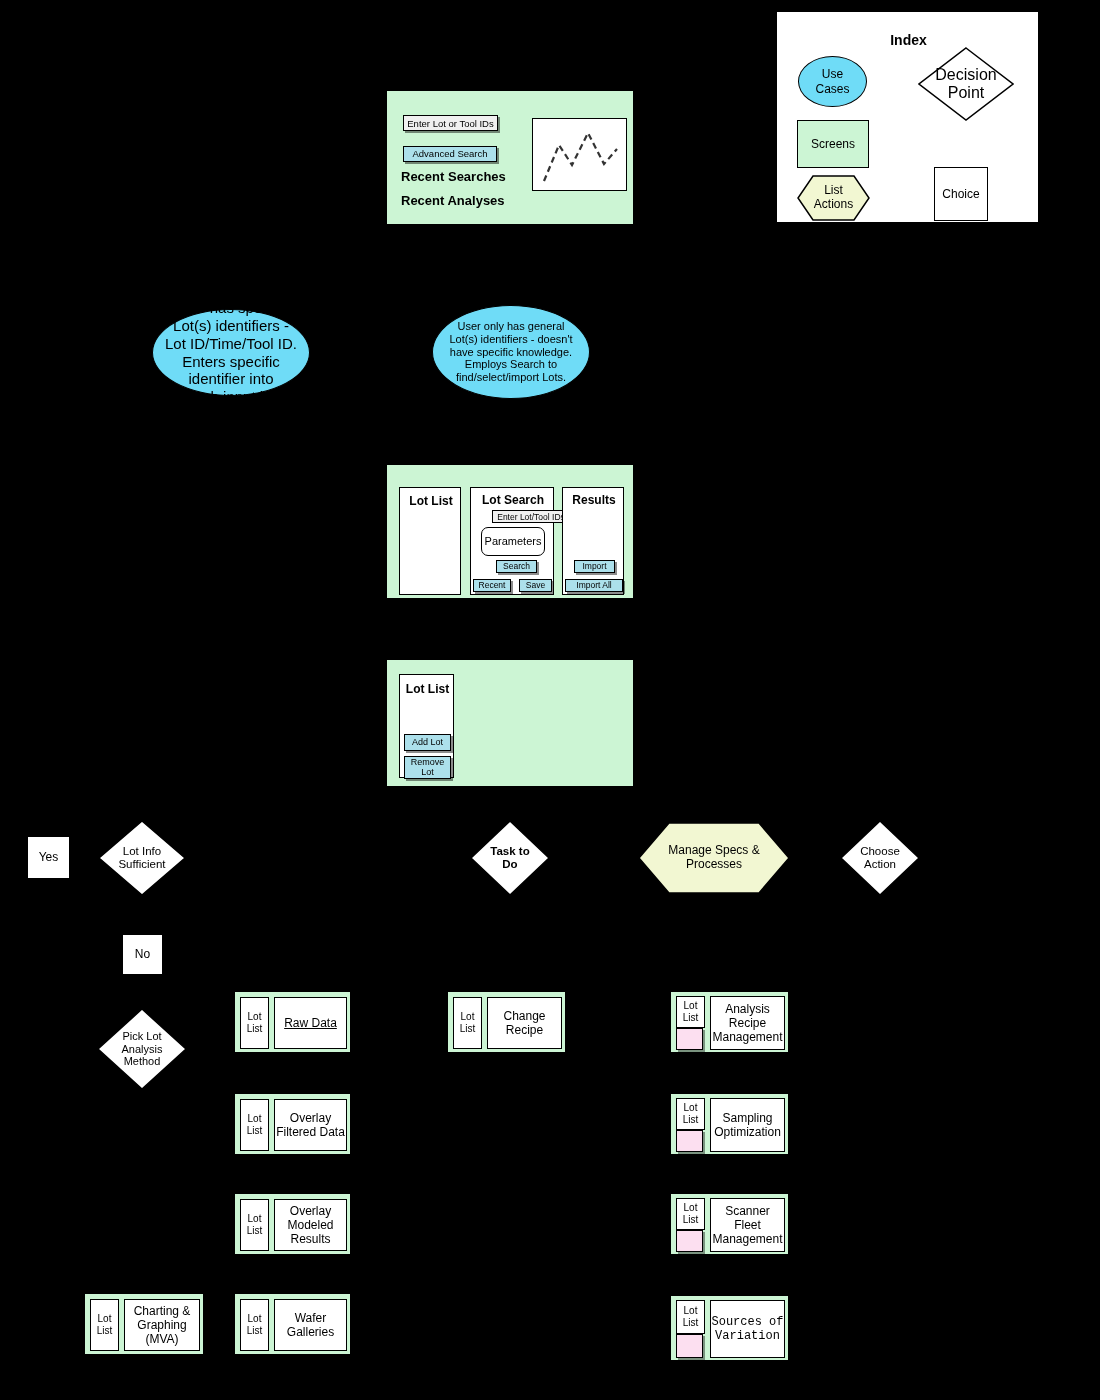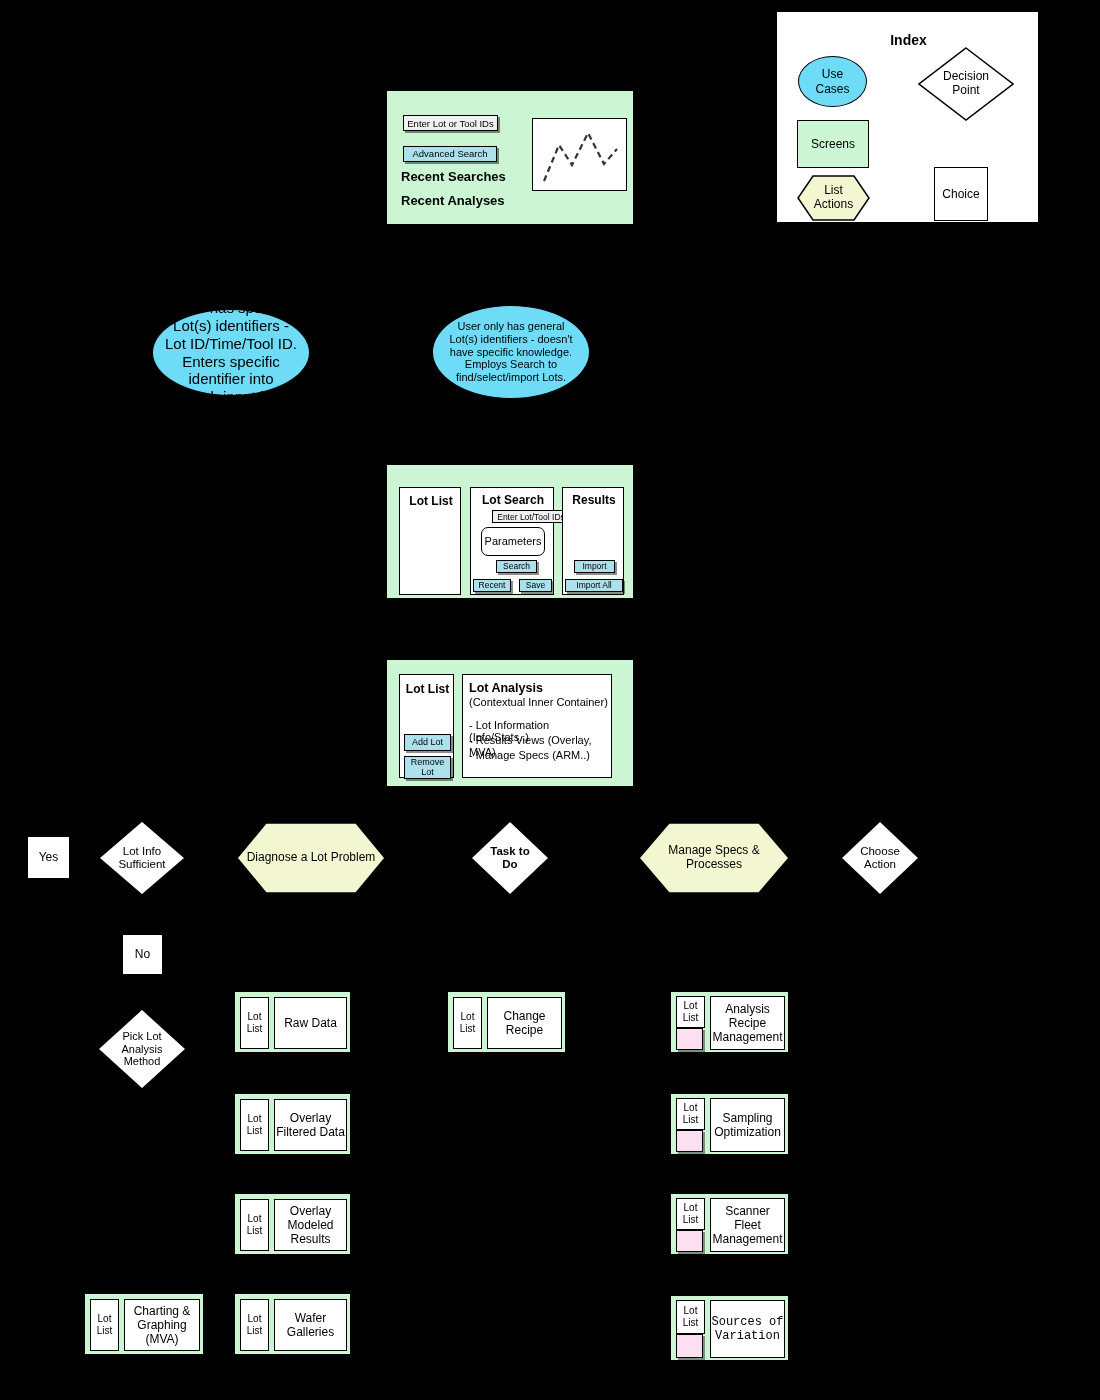--- a/index.html
+++ b/index.html
@@ -60,21 +60,21 @@
         <polygon points="16,1 57,1 72,23 57,45 16,45 1,23" fill="#f2f7d2" stroke="#000" stroke-width="1.5"></polygon>
       </svg>
       <div class="diamond-label" style="font-size:12px;white-space:pre-line;">List
 Actions</div>
     </div>
 
     <div class="diamond-wrap" style="left:141px;top:35px;width:96px;height:74px;">
       <svg width="96" height="74" viewBox="0 0 96 74">
         <polygon points="48,1 95,37 48,73 1,37" fill="#fff" stroke="#000" stroke-width="1.5"></polygon>
       </svg>
-      <div class="diamond-label" style="font-size:12px;white-space:pre-line;">Decision
+      <div class="diamond-label" style="font-size:16px;white-space:pre-line;">Decision
 Point</div>
     </div>
 
     <div class="abs white-box center" style="left:157px;top:155px;width:54px;height:54px;font-size:12px;">Choice</div>
   </div>
 
   <div class="abs screen" style="left:386px;top:90px;width:248px;height:135px;">
     <div class="abs field" style="left:16px;top:24px;width:95px;height:16px;font-size:9.5px;">Enter Lot or Tool IDs</div>
     <div class="abs btn" style="left:16px;top:55px;width:94px;height:16px;font-size:9.5px;">Advanced Search</div>
     <div class="abs bold" style="left:14px;top:78px;font-size:13px;">Recent Searches</div>
@@ -120,45 +120,32 @@
     </div>
   </div>
 
   <div class="abs screen" style="left:386px;top:659px;width:248px;height:128px;">
     <div class="abs white-box" style="left:12px;top:14px;width:55px;height:104px;">
       <div class="abs bold center" style="left:0;top:6px;width:55px;height:16px;font-size:12px;">Lot List</div>
       <div class="abs btn" style="left:4px;top:59px;width:47px;height:17px;font-size:9px;">Add Lot</div>
       <div class="abs btn" style="left:4px;top:81px;width:47px;height:23px;font-size:9px;white-space:pre-line;">Remove
 Lot</div>
     </div>
-    <div class="abs white-box" style="left:75px;top:14px;width:150px;height:104px;">
-      <div class="abs bold" style="left:6px;top:6px;font-size:12.5px;">Lot Analysis</div>
-      <div class="abs" style="left:6px;top:21px;font-size:11px;">(Contextual Inner Container)</div>
-      <div class="abs" style="left:6px;top:44px;font-size:11px;">- Lot Information (Info/Stats..)</div>
-      <div class="abs" style="left:6px;top:59px;font-size:11px;">- Results Views (Overlay, MVA)</div>
-      <div class="abs" style="left:6px;top:74px;font-size:11px;">- Manage Specs (ARM..)</div>
-    </div>
   </div>
 
   <div class="abs white-box center" style="left:27px;top:836px;width:43px;height:43px;font-size:12px;">Yes</div>
 
   <div class="diamond-wrap" style="left:98px;top:820px;width:88px;height:76px;">
     <svg width="88" height="76" viewBox="0 0 88 76">
       <polygon points="44,1 87,38 44,75 1,38" fill="#fff" stroke="#000" stroke-width="1.5"></polygon>
     </svg>
     <div class="diamond-label" style="font-size:11.5px;white-space:pre-line;">Lot Info
 Sufficient</div>
   </div>
 
-  <div class="hex-wrap" style="left:236px;top:822px;width:150px;height:72px;">
-    <svg width="150" height="72" viewBox="0 0 150 72">
-      <polygon points="30,1 120,1 149,36 120,71 30,71 1,36" fill="#f2f7d2" stroke="#000" stroke-width="1.5"></polygon>
-    </svg>
-    <div class="diamond-label" style="font-size:12px;">Diagnose a Lot Problem</div>
-  </div>
 
   <div class="diamond-wrap" style="left:470px;top:820px;width:80px;height:76px;">
     <svg width="80" height="76" viewBox="0 0 80 76">
       <polygon points="40,1 79,38 40,75 1,38" fill="#fff" stroke="#000" stroke-width="1.5"></polygon>
     </svg>
     <div class="diamond-label" style="font-size:11.5px;white-space:pre-line;font-weight:bold;">Task to
 Do</div>
   </div>
 
   <div class="hex-wrap" style="left:638px;top:822px;width:152px;height:72px;">
@@ -184,21 +171,21 @@
       <polygon points="45,1 89,41 45,81 1,41" fill="#fff" stroke="#000" stroke-width="1.5"></polygon>
     </svg>
     <div class="diamond-label" style="font-size:11px;white-space:pre-line;">Pick Lot
 Analysis
 Method</div>
   </div>
 
   <div class="abs screen" style="left:234px;top:991px;width:117px;height:62px;">
     <div class="abs white-box center" style="left:5px;top:5px;width:29px;height:52px;font-size:10px;white-space:pre-line;">Lot
 List</div>
-    <div class="abs white-box center" style="left:39px;top:5px;width:73px;height:52px;font-size:12px;white-space:pre-line;">Raw Data</div>
+    <div class="abs white-box center" style="left:39px;top:5px;width:73px;height:52px;font-size:12px;white-space:pre-line;text-decoration:underline;">Raw Data</div>
   </div>
 
   <div class="abs screen" style="left:234px;top:1093px;width:117px;height:62px;">
     <div class="abs white-box center" style="left:5px;top:5px;width:29px;height:52px;font-size:10px;white-space:pre-line;">Lot
 List</div>
     <div class="abs white-box center" style="left:39px;top:5px;width:73px;height:52px;font-size:12px;white-space:pre-line;">Overlay
 Filtered Data</div>
   </div>
 
   <div class="abs screen" style="left:234px;top:1193px;width:117px;height:62px;">

